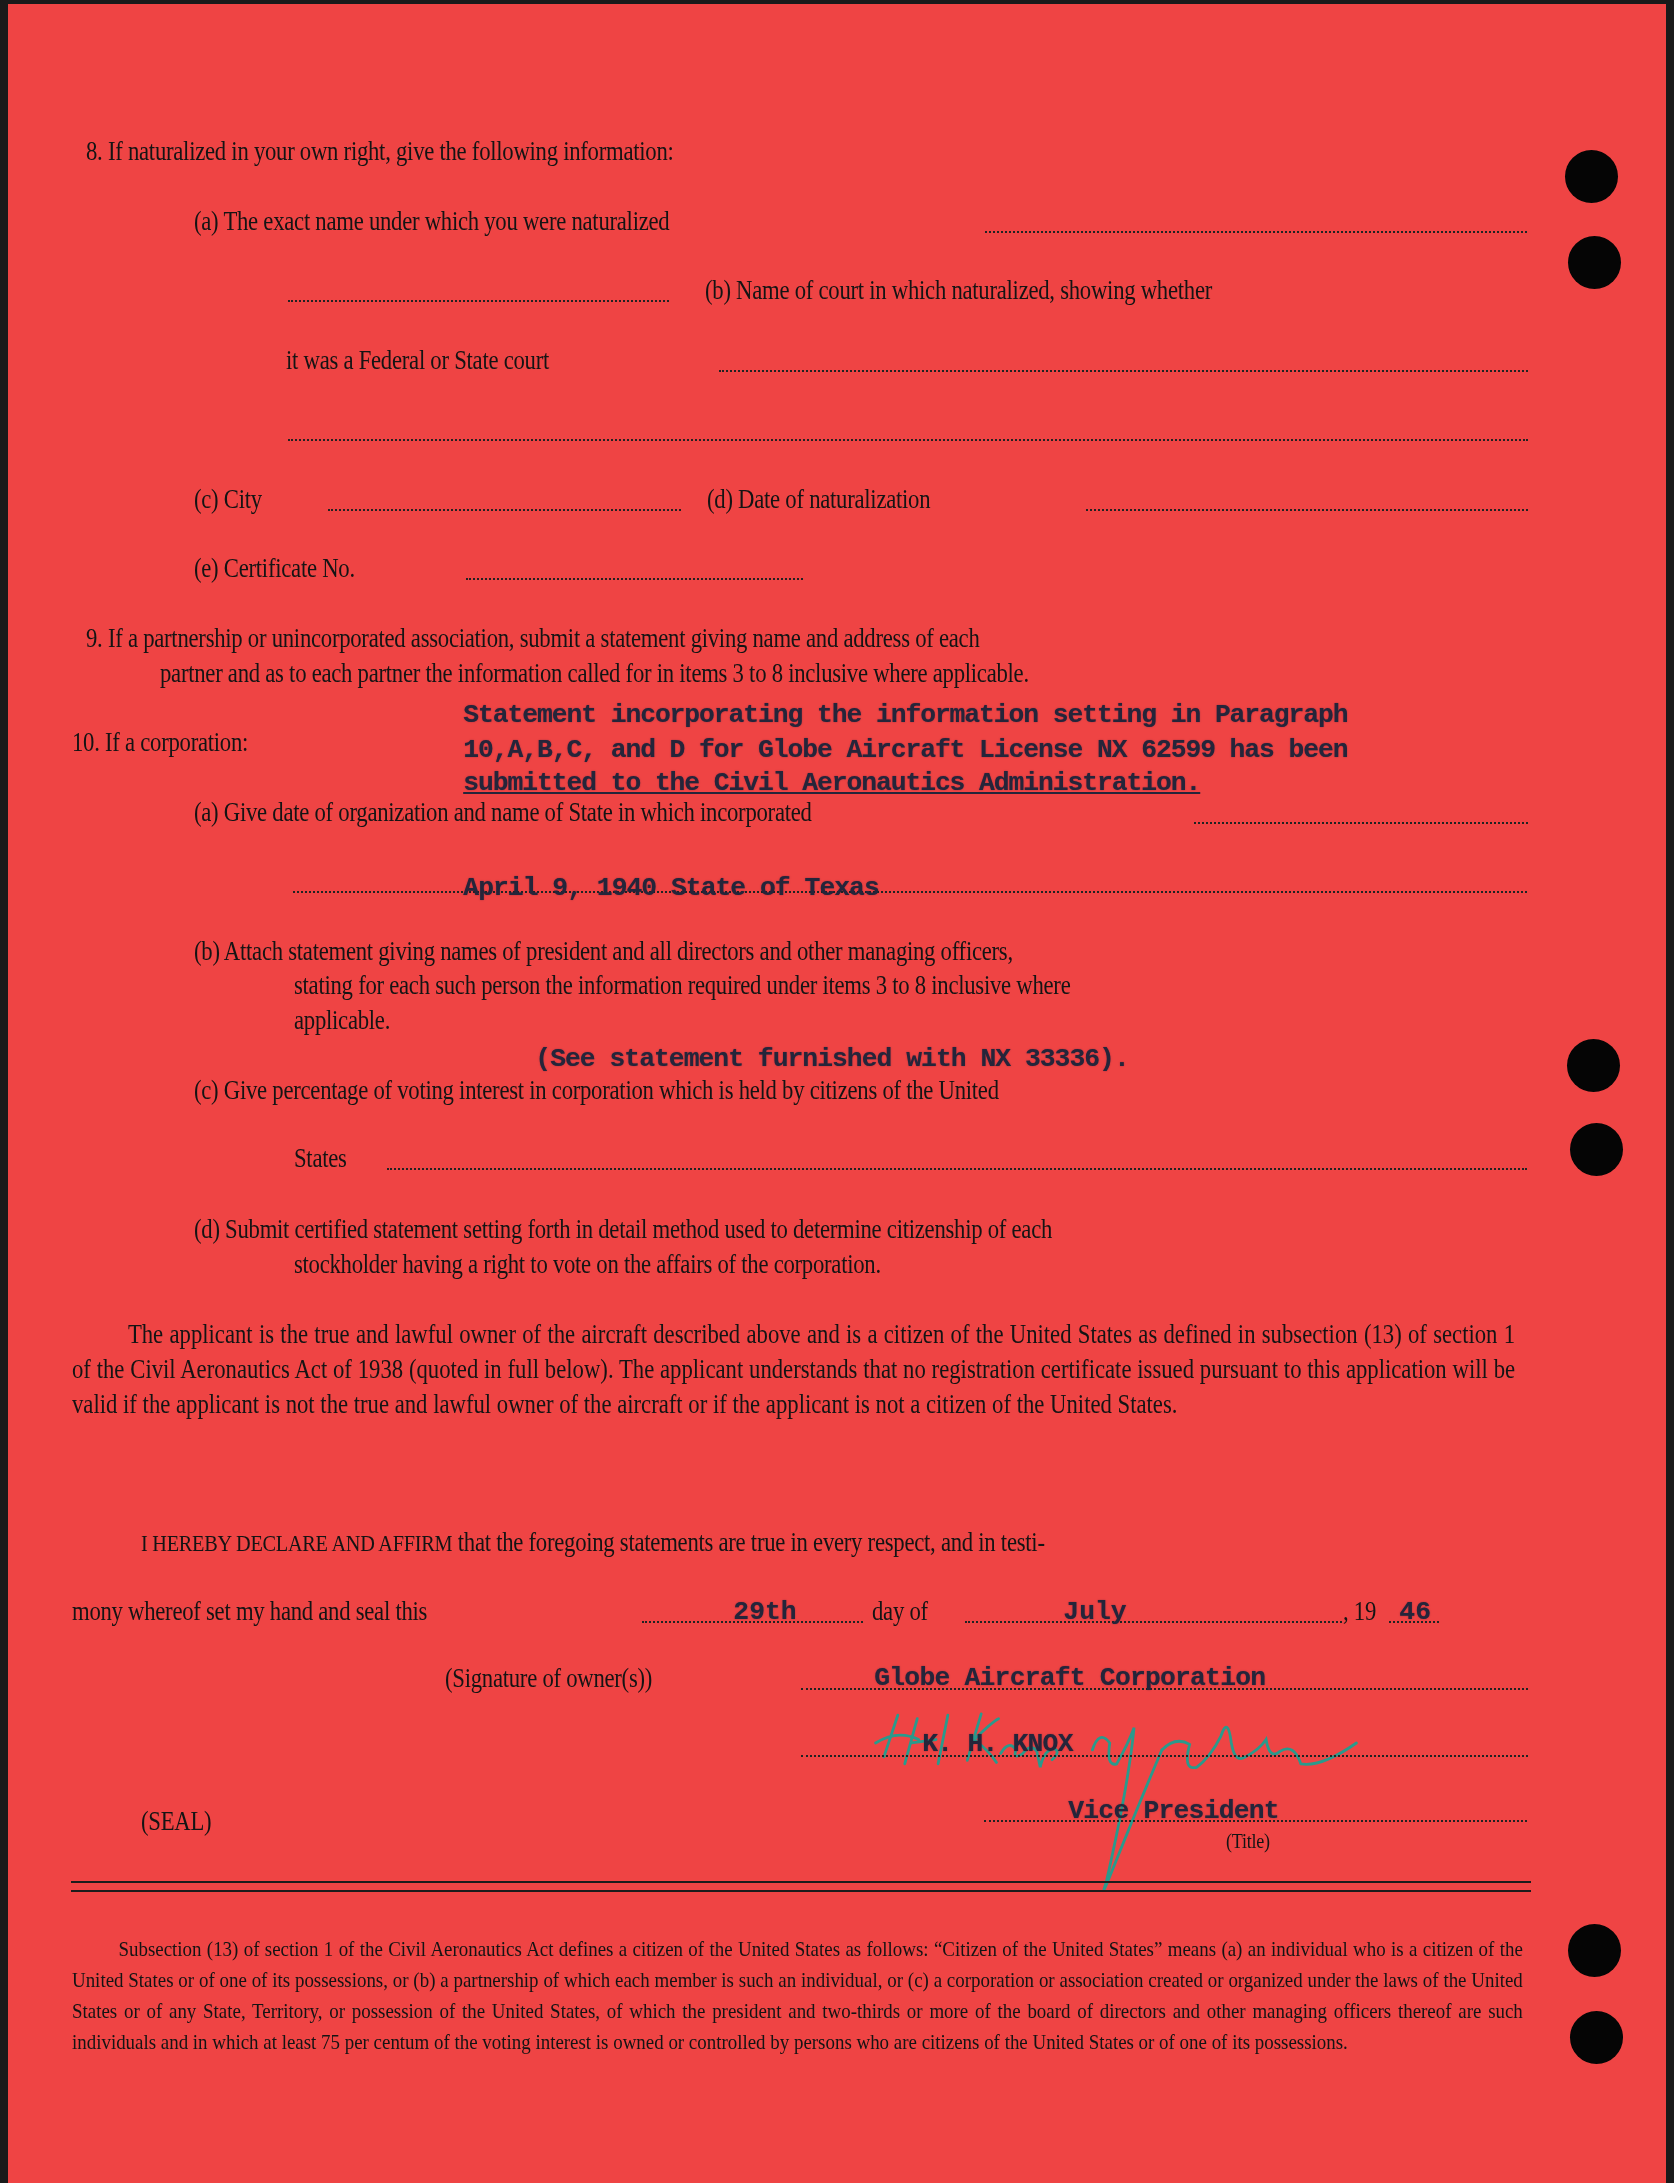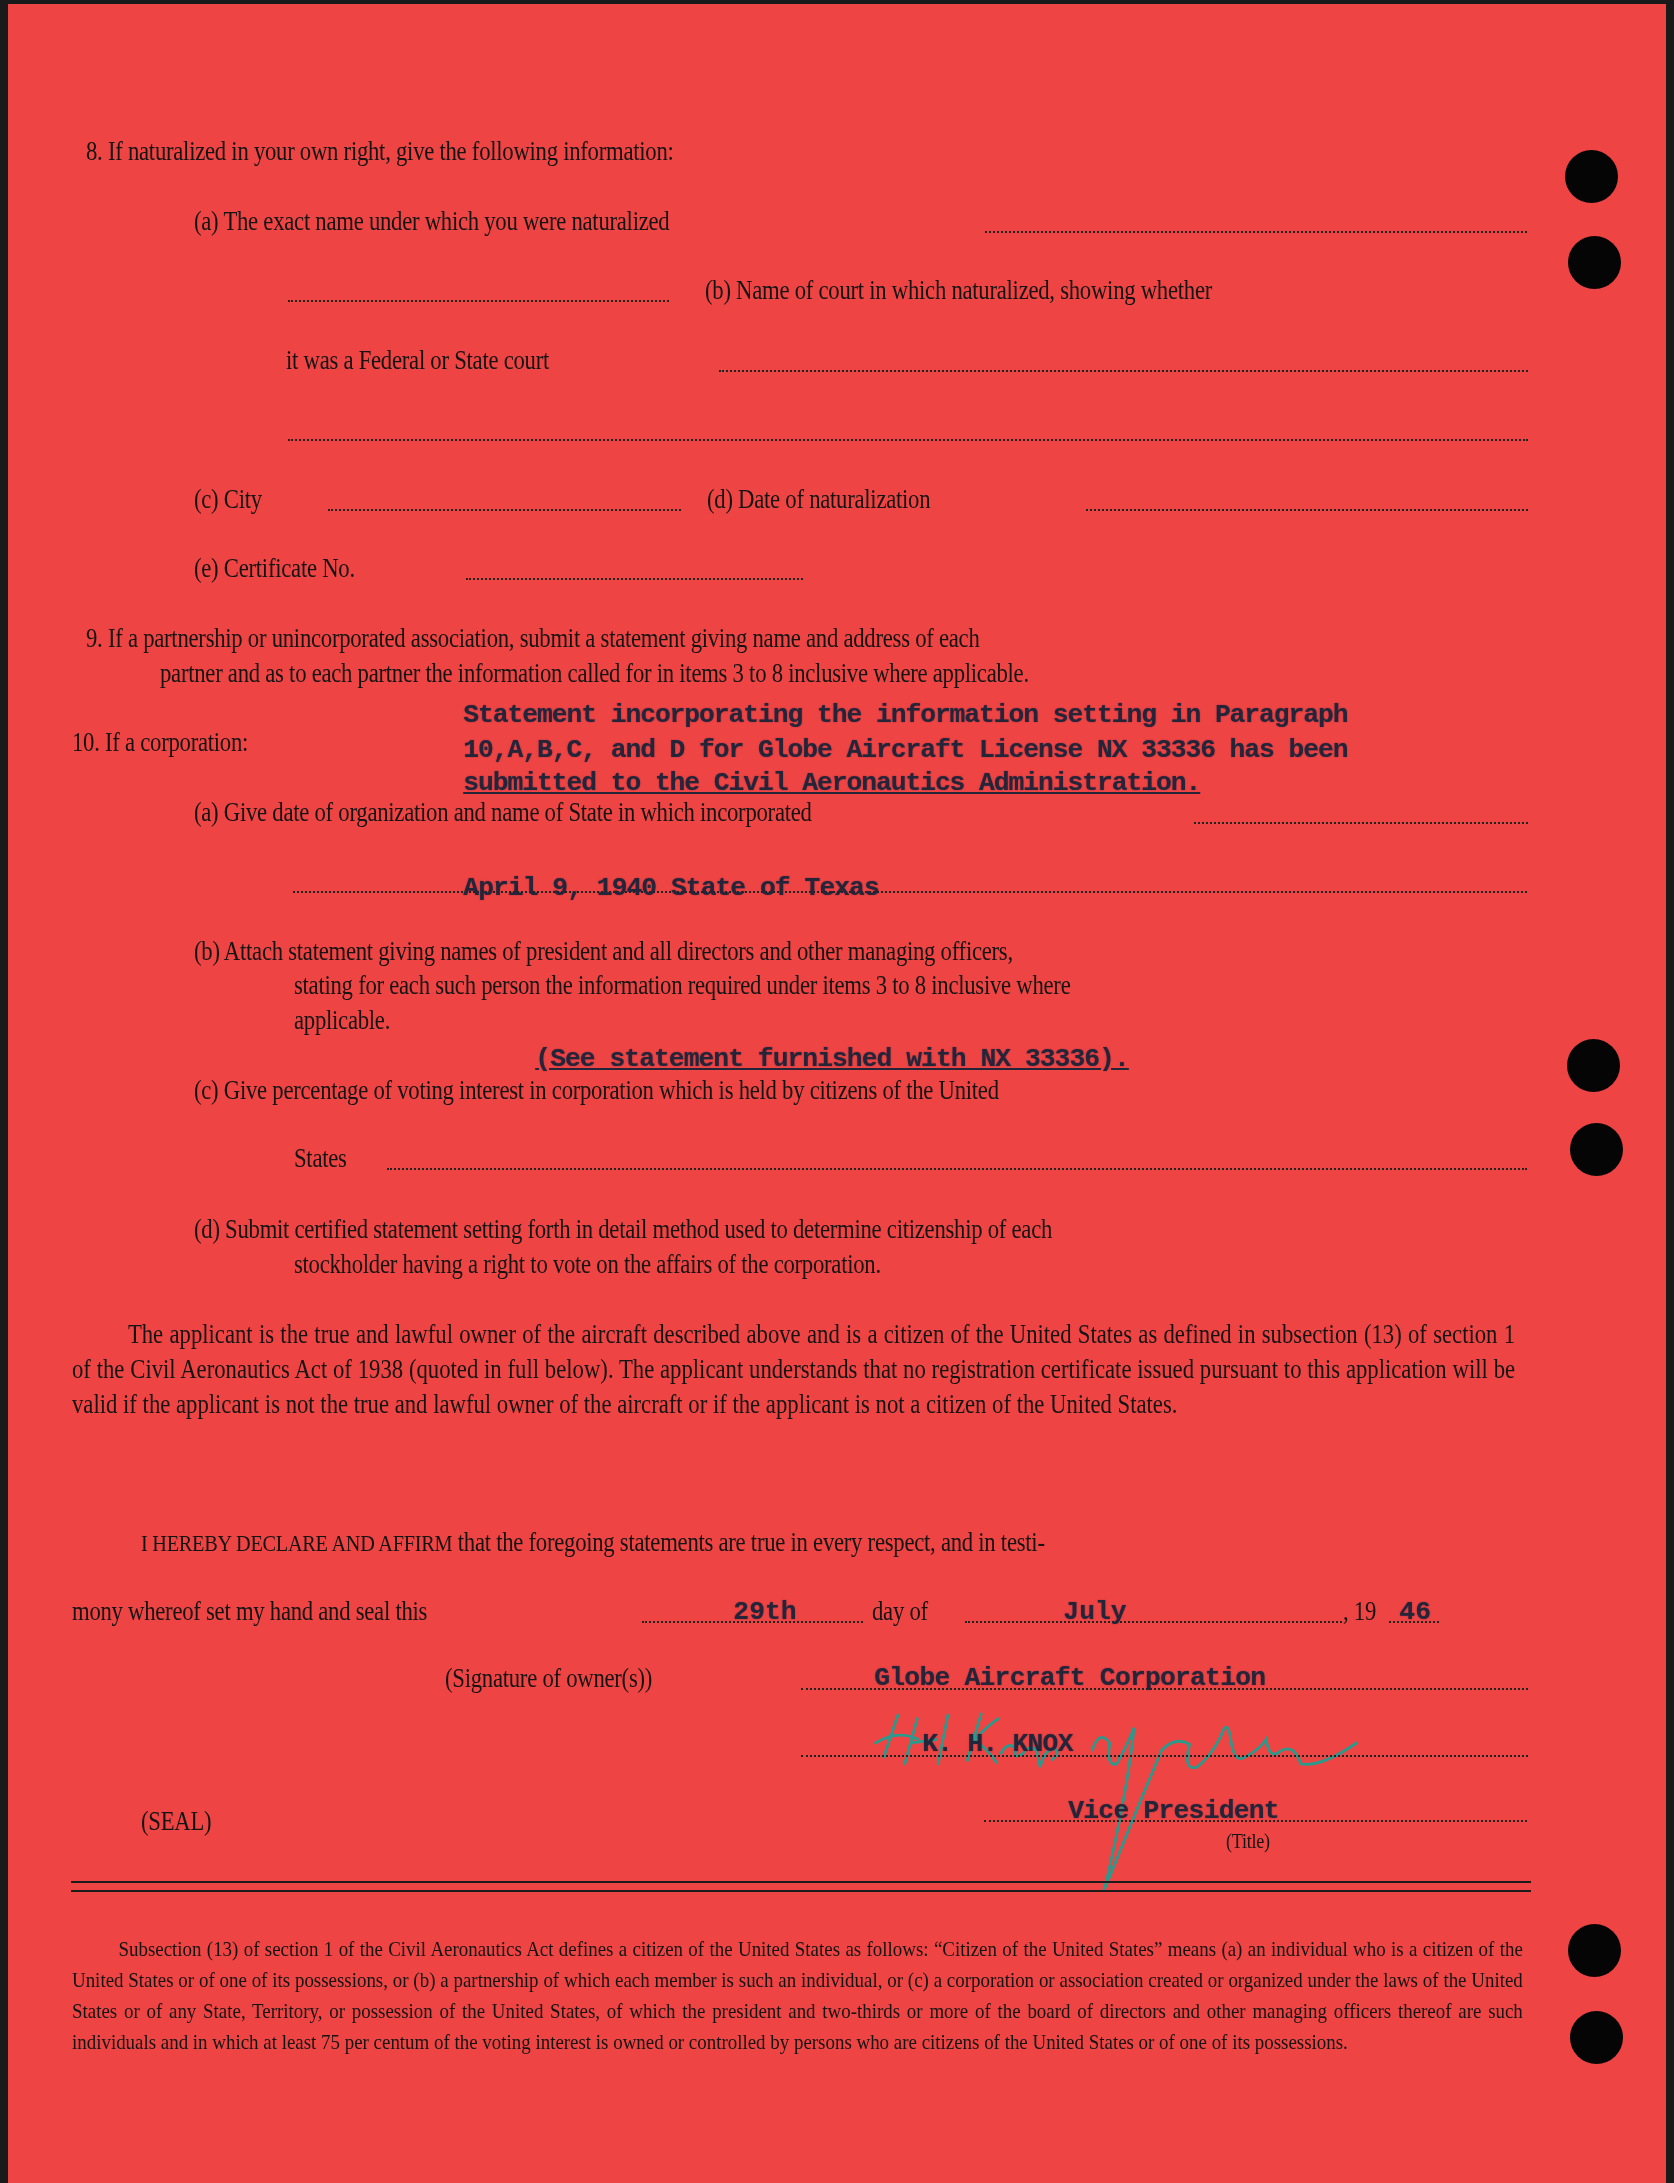--- a/index.html
+++ b/index.html
@@ -56,32 +56,32 @@
   <div class="rule" style="left:1078px;top:505px;width:442px;"></div>
 
   <div class="t cond" style="left:186px;top:549px;">(e) Certificate No.</div>
   <div class="rule" style="left:458px;top:574px;width:337px;"></div>
 
   <div class="t cond" style="left:78px;top:619px;">9. If a partnership or unincorporated association, submit a statement giving name and address of each</div>
   <div class="t cond" style="left:152px;top:654px;">partner and as to each partner the information called for in items 3 to 8 inclusive where applicable.</div>
 
   <div class="t cond" style="left:64px;top:723px;">10. If a corporation:</div>
   <div class="typed" style="left:455px;top:695px;letter-spacing:-1.1px;">Statement incorporating the information setting in Paragraph</div>
-  <div class="typed" style="left:455px;top:730px;letter-spacing:-1.1px;">10,A,B,C, and D for Globe Aircraft License NX 33336 has been</div>
+  <div class="typed" style="left:455px;top:730px;letter-spacing:-1.1px;">10,A,B,C, and D for Globe Aircraft License NX 62599 has been</div>
   <div class="typed" style="left:455px;top:763px;letter-spacing:-1.1px;text-decoration:underline;">submitted to the Civil Aeronautics Administration.</div>
 
   <div class="t cond" style="left:186px;top:793px;">(a) Give date of organization and name of State in which incorporated</div>
   <div class="rule" style="left:1186px;top:818px;width:334px;"></div>
   <div class="rule" style="left:285px;top:887px;width:1234px;"></div>
   <div class="typed" style="left:455px;top:868px;letter-spacing:-1px;">April 9, 1940  State of Texas</div>
 
   <div class="t cond" style="left:186px;top:932px;">(b) Attach statement giving names of president and all directors and other managing officers,</div>
   <div class="t cond" style="left:286px;top:966px;">stating for each such person the information required under items 3 to 8 inclusive where</div>
   <div class="t cond" style="left:286px;top:1001px;">applicable.</div>
-  <div class="typed" style="left:527px;top:1039px;letter-spacing:-1px;text-decoration:underline;">(See statement furnished with NX 33336).</div>
+  <div class="typed" style="left:527px;top:1039px;letter-spacing:-1px;">(See statement furnished with NX 33336).</div>
 
   <div class="t cond" style="left:186px;top:1071px;">(c) Give percentage of voting interest in corporation which is held by citizens of the United</div>
   <div class="t cond" style="left:286px;top:1139px;">States</div>
   <div class="rule" style="left:379px;top:1164px;width:1140px;"></div>
 
   <div class="t cond" style="left:186px;top:1210px;">(d) Submit certified statement setting forth in detail method used to determine citizenship of each</div>
   <div class="t cond" style="left:286px;top:1245px;">stockholder having a right to vote on the affairs of the corporation.</div>
 
   <div class="para" style="left:64px;top:1313px;width:1678px;transform:scaleX(0.86);transform-origin:left top;text-indent:65px;">
     <span>The applicant is the true and lawful owner of the aircraft described above and is a citizen of the United States as defined in subsection (13) of section 1 of the Civil Aeronautics Act of 1938 (quoted in full below). The applicant understands that no registration certificate issued pursuant to this application will be valid if the applicant is not the true and lawful owner of the aircraft or if the applicant is not a citizen of the United States.</span>

